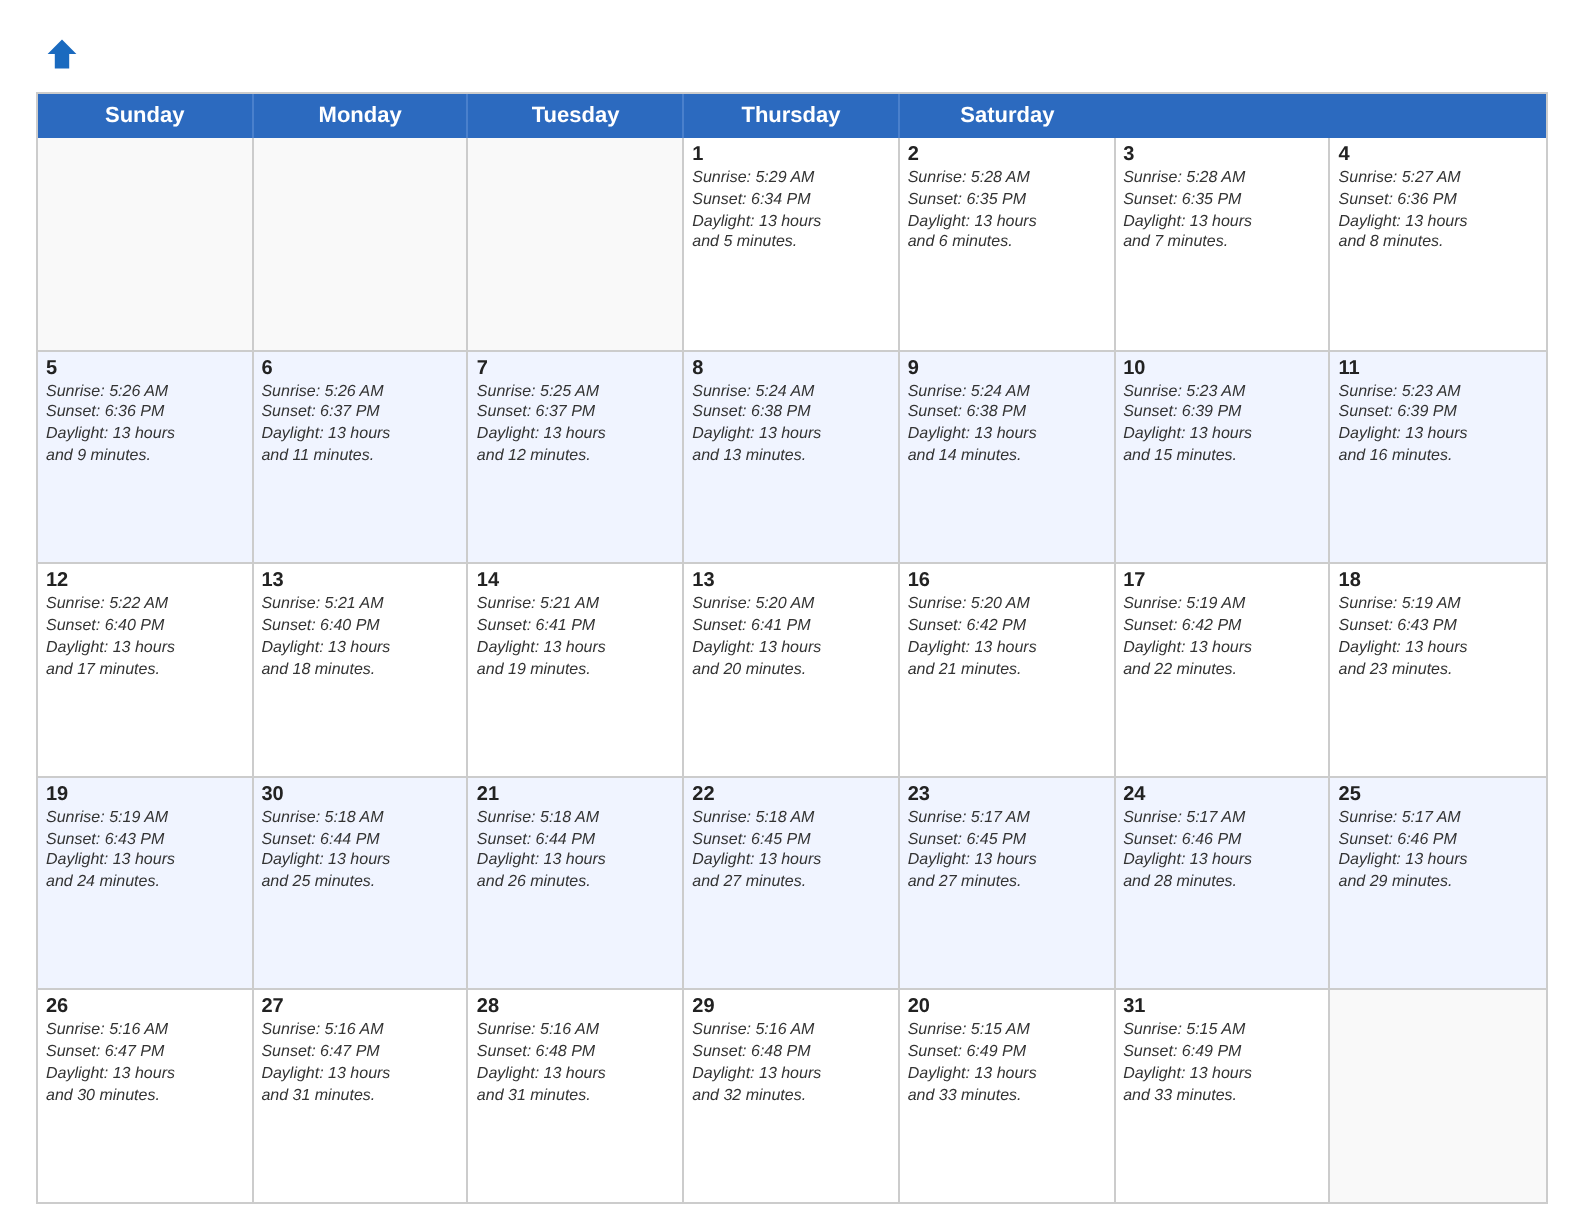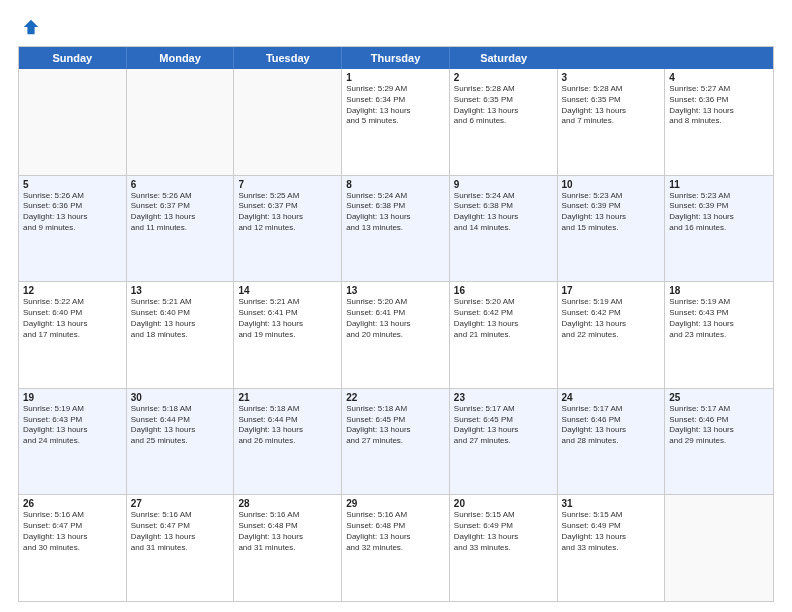--- a/index.html
+++ b/index.html
@@ -109,20 +109,21 @@
     .day-number {
       font-size: 10px;
       font-weight: bold;
       color: #222;
       margin-bottom: 1px;
     }
     .cell-info {
       font-size: 8px;
       line-height: 1.35;
       color: #333;
+      font-style: italic;
     }
   </style>
 </head>
 <body>
 
 <div class="page">
   <div class="header">
     <div class="logo">
       <div class="logo-text">
         <span class="logo-general"></span>

